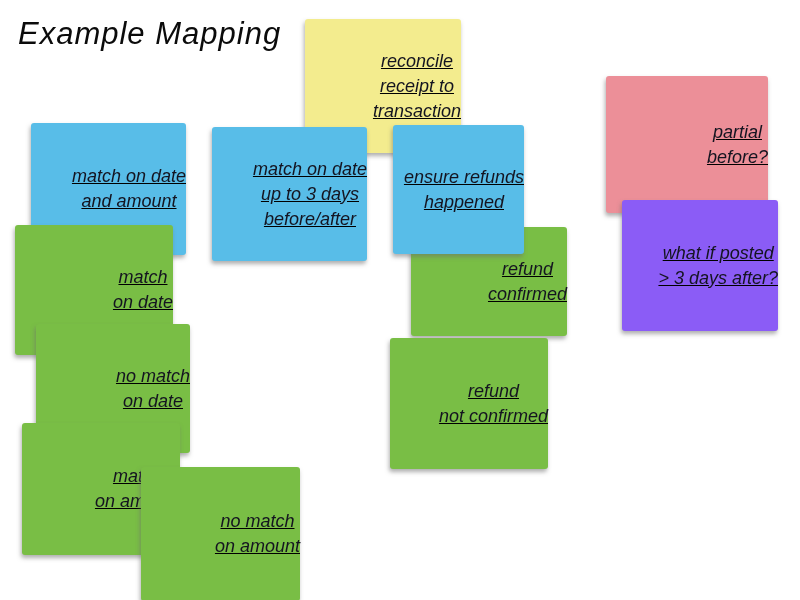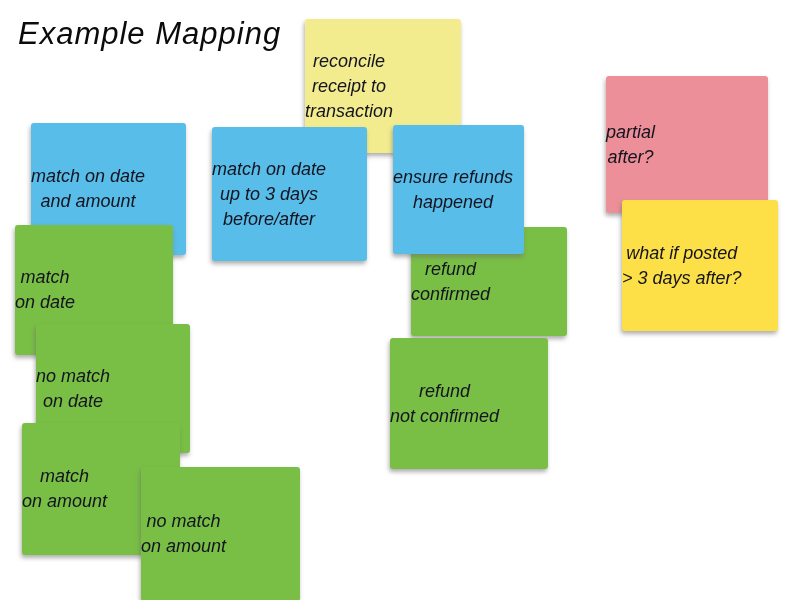--- a/index.html
+++ b/index.html
@@ -26,21 +26,22 @@
     letter-spacing: 1px;
     color: #0b0b0b;
     white-space: nowrap;
   }
   .note {
     position: absolute;
     border-radius: 3px;
     box-shadow: -1px 3px 4px rgba(110,110,110,0.55);
     display: flex;
     align-items: center;
-    justify-content: flex-start;
+    justify-content: flex-end;
+    text-decoration: underline;
   }
   .note-text {
     font-style: italic;
     font-size: 18px;
     line-height: 25px;
     color: #141420;
     text-align: center;
     white-space: pre-line;
   }
 </style>
@@ -71,23 +72,23 @@
       <div class="note" style="left: 411px; top: 219px; width: 156px; height: 109px; background: rgb(121, 190, 69); z-index: 3;">
         <span class="note-text">refund
 confirmed</span>
       </div>
       <div class="note" style="left: 390px; top: 330px; width: 158px; height: 131px; background: rgb(121, 190, 69); z-index: 5;">
         <span class="note-text">refund
 not confirmed</span>
       </div>
       <div class="note" style="left: 606px; top: 68px; width: 162px; height: 137px; background: rgb(236, 143, 152); z-index: 1;">
         <span class="note-text">partial
-after?</span>
+before?</span>
       </div>
-      <div class="note" style="left: 622px; top: 192px; width: 156px; height: 131px; background: #fde047; z-index: 2;">
+      <div class="note" style="left: 622px; top: 192px; width: 156px; height: 131px; background: #8b5cf6; z-index: 2;">
         <span class="note-text">what if posted
 &gt; 3 days after?</span>
       </div>
       <div class="note" style="left: 15px; top: 217px; width: 158px; height: 130px; background: rgb(121, 190, 69); z-index: 2;">
         <span class="note-text">match
 on date</span>
       </div>
       <div class="note" style="left: 36px; top: 316px; width: 154px; height: 129px; background: rgb(121, 190, 69); z-index: 3;">
         <span class="note-text">no match
 on date</span>

